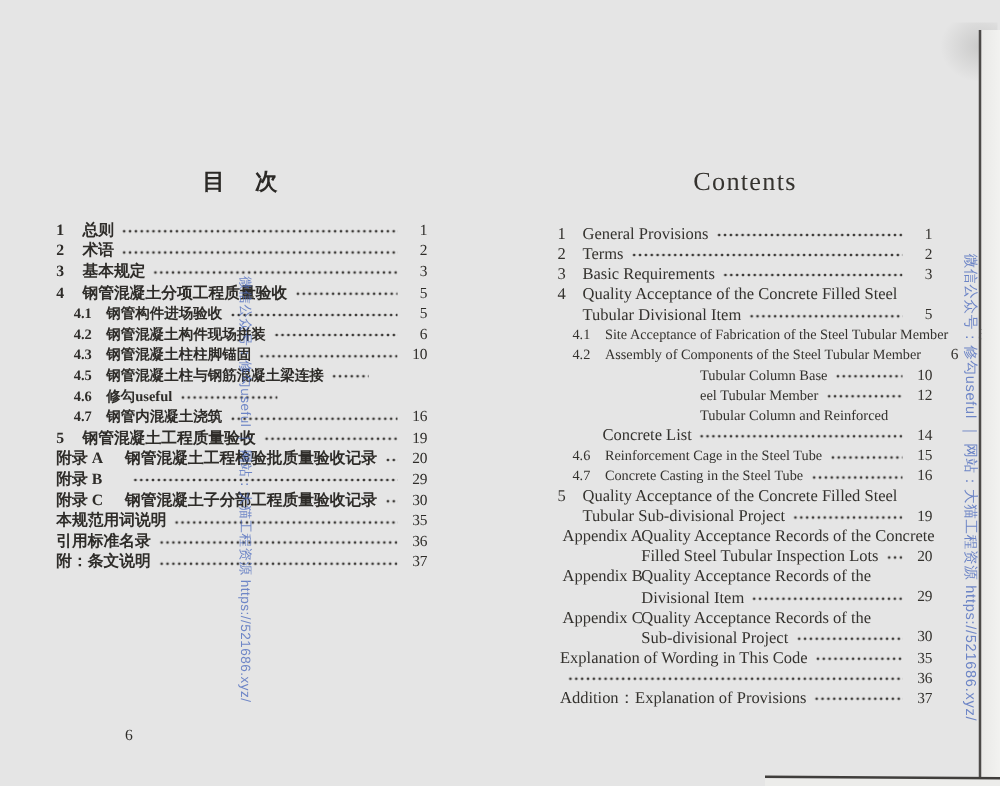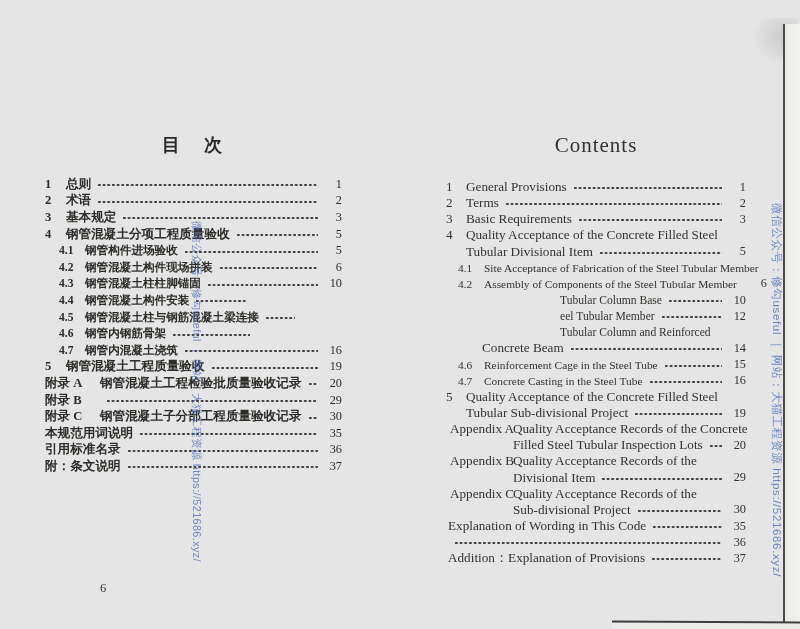--- a/index.html
+++ b/index.html
@@ -126,36 +126,29 @@
           <span class="leader"></span>
           <span class="pg">6</span>
         </div>
         <div class="toc-row l1">
           <span class="num">4.3</span>
           <span class="t">钢管混凝土柱柱脚锚固</span>
           <span class="leader"></span>
           <span class="pg">10</span>
         </div>
         <div class="toc-row l1">
-          <span class="num">4.4</span>
-          <span class="t">钢管混凝土构件安装</span>
-          <span class="leader fixed" style="width: 52px;"></span>
-          <span class="filler"></span>
-          <span class="pg"></span>
-        </div>
-        <div class="toc-row l1">
           <span class="num">4.5</span>
           <span class="t">钢管混凝土柱与钢筋混凝土梁连接</span>
           <span class="leader fixed" style="width: 30px;"></span>
           <span class="filler"></span>
           <span class="pg"></span>
         </div>
         <div class="toc-row l1">
           <span class="num">4.6</span>
-          <span class="t">钢管内钢筋骨架</span>
+          <span class="t">修勾useful</span>
           <span class="leader fixed" style="width: 78px;"></span>
           <span class="filler"></span>
           <span class="pg"></span>
         </div>
         <div class="toc-row l1">
           <span class="num">4.7</span>
           <span class="t">钢管内混凝土浇筑</span>
           <span class="leader"></span>
           <span class="pg">16</span>
         </div>
@@ -252,21 +245,21 @@
         <div class="toc-row frag">
           <span class="t">eel Tubular Member</span>
           <span class="leader"></span>
           <span class="pg">12</span>
         </div>
         <div class="toc-row frag">
           <span class="t">Tubular Column and Reinforced</span>
           <span class="pg"></span>
         </div>
         <div class="toc-row cont1">
-          <span class="t">Concrete Beam</span>
+          <span class="t">Concrete List</span>
           <span class="leader"></span>
           <span class="pg">14</span>
         </div>
         <div class="toc-row l1">
           <span class="num">4.6</span>
           <span class="t">Reinforcement Cage in the Steel Tube</span>
           <span class="leader"></span>
           <span class="pg">15</span>
         </div>
         <div class="toc-row l1">

